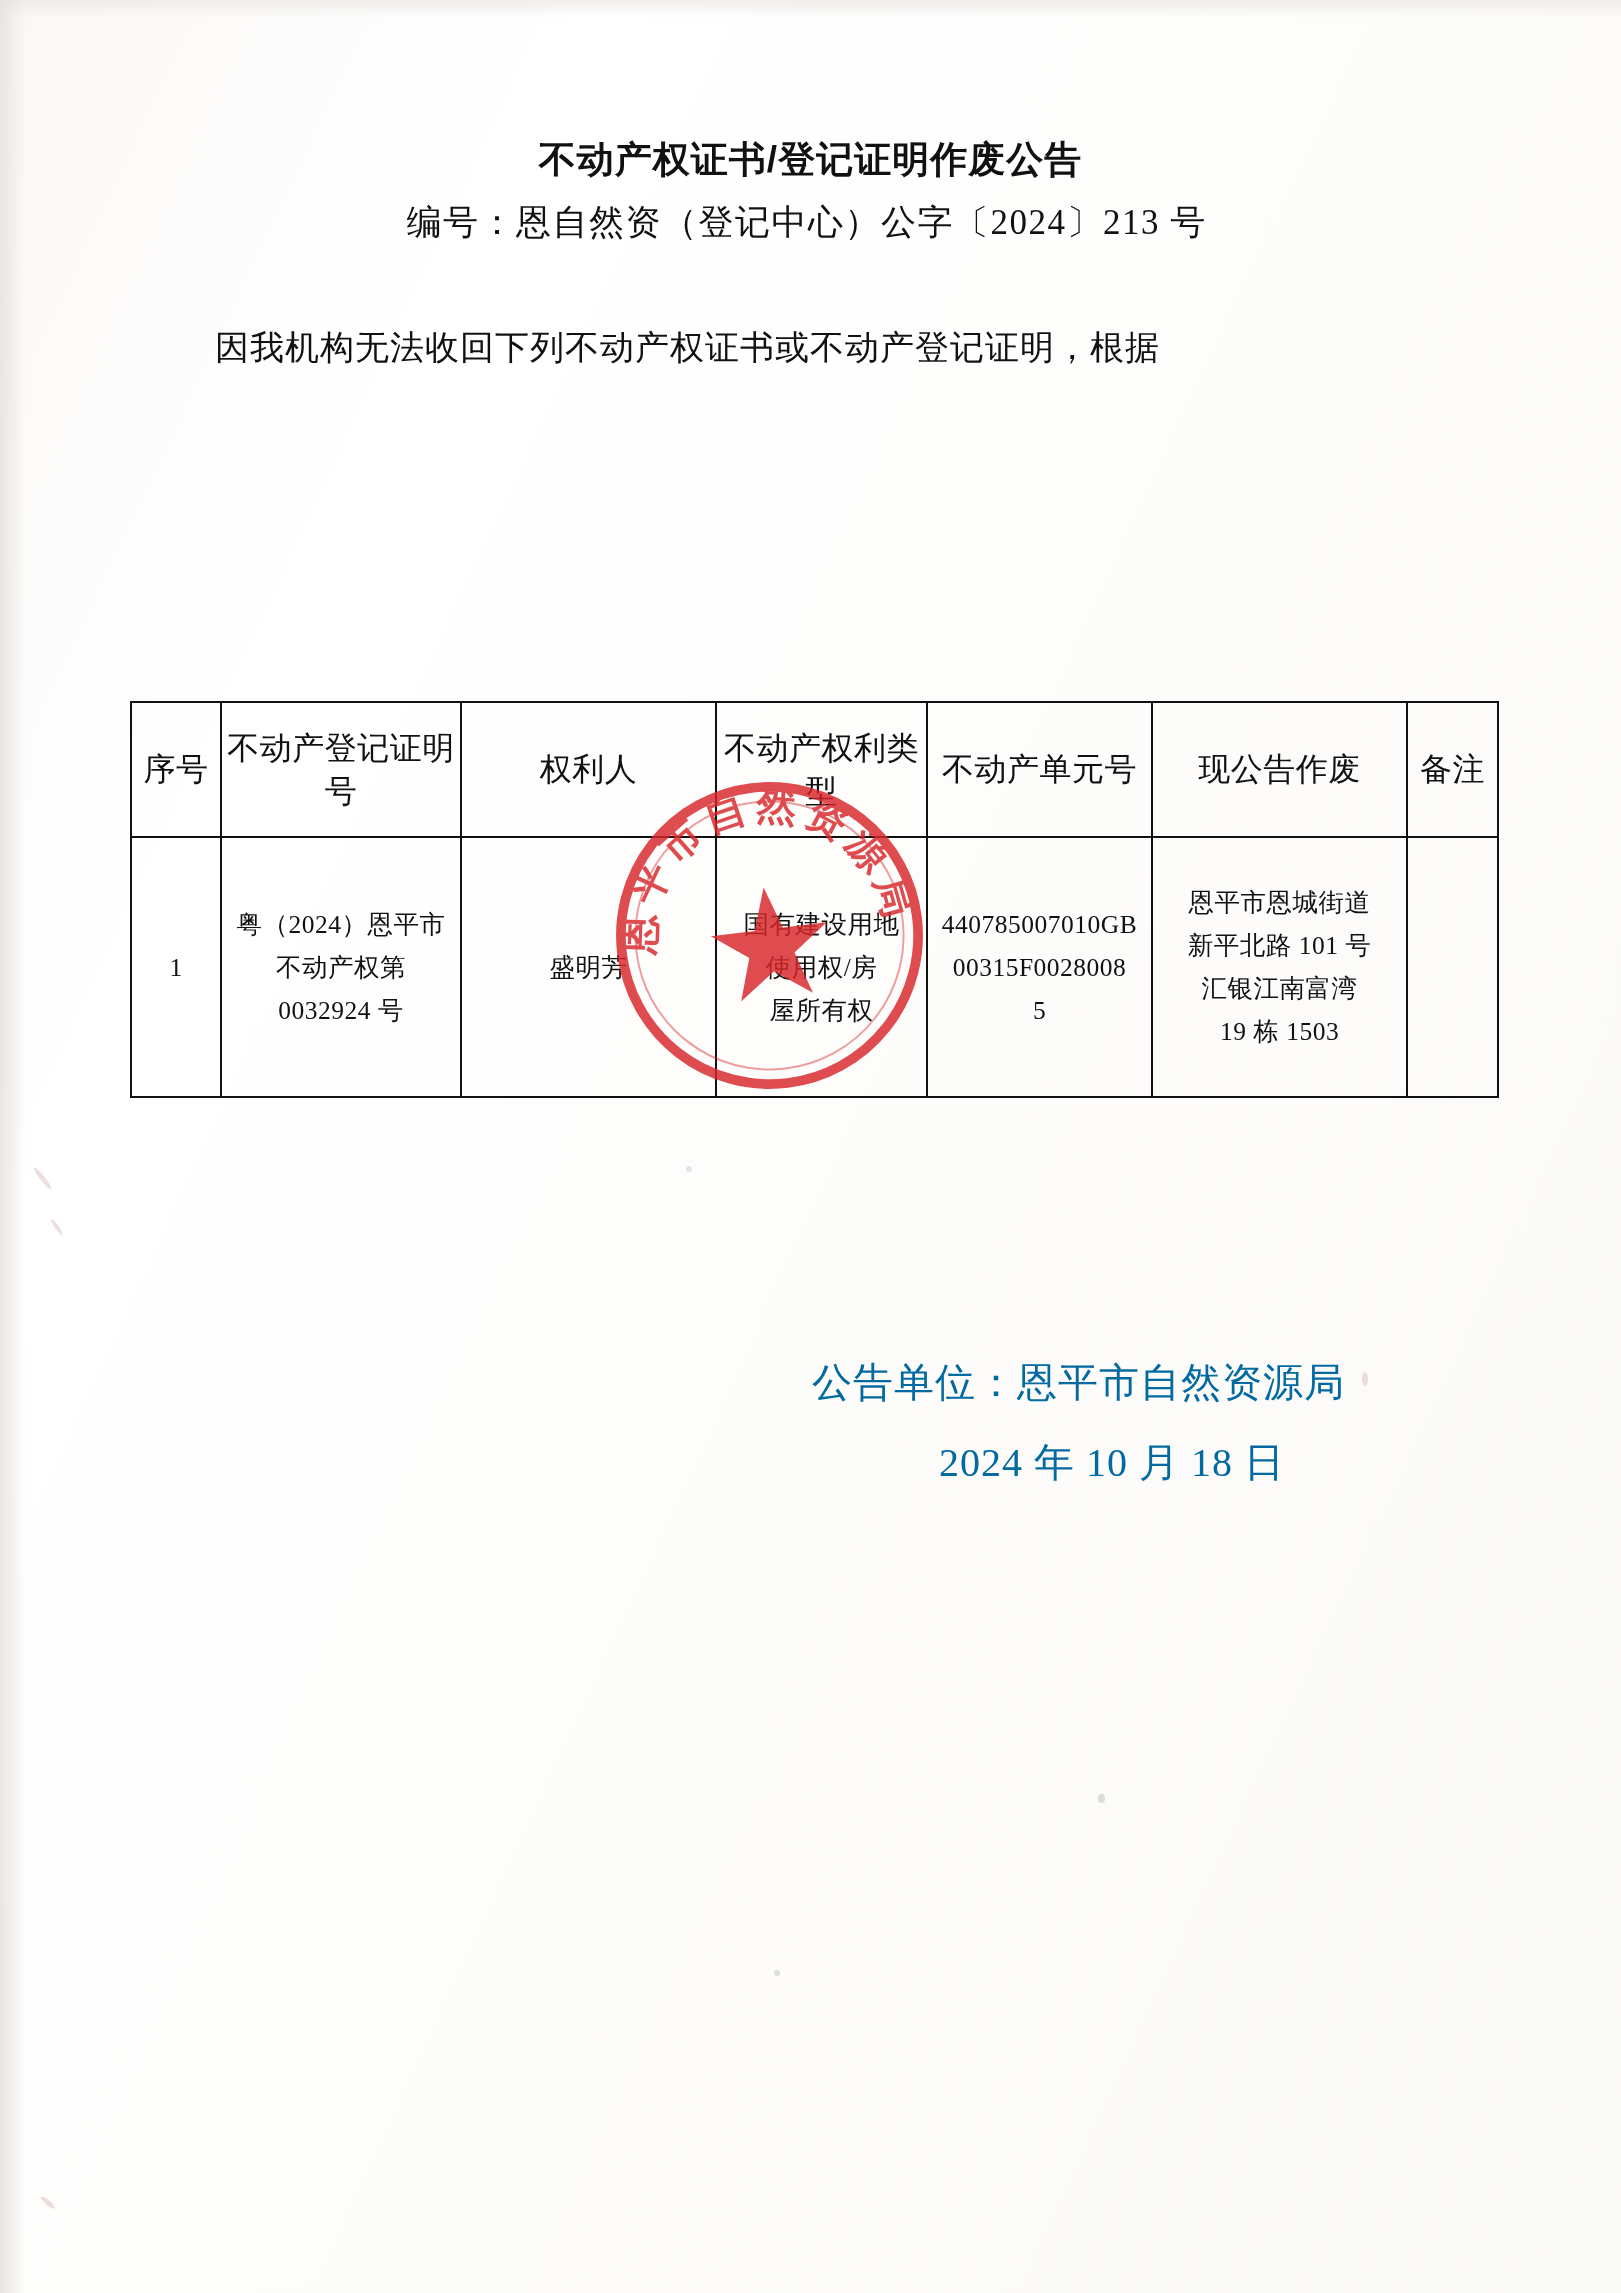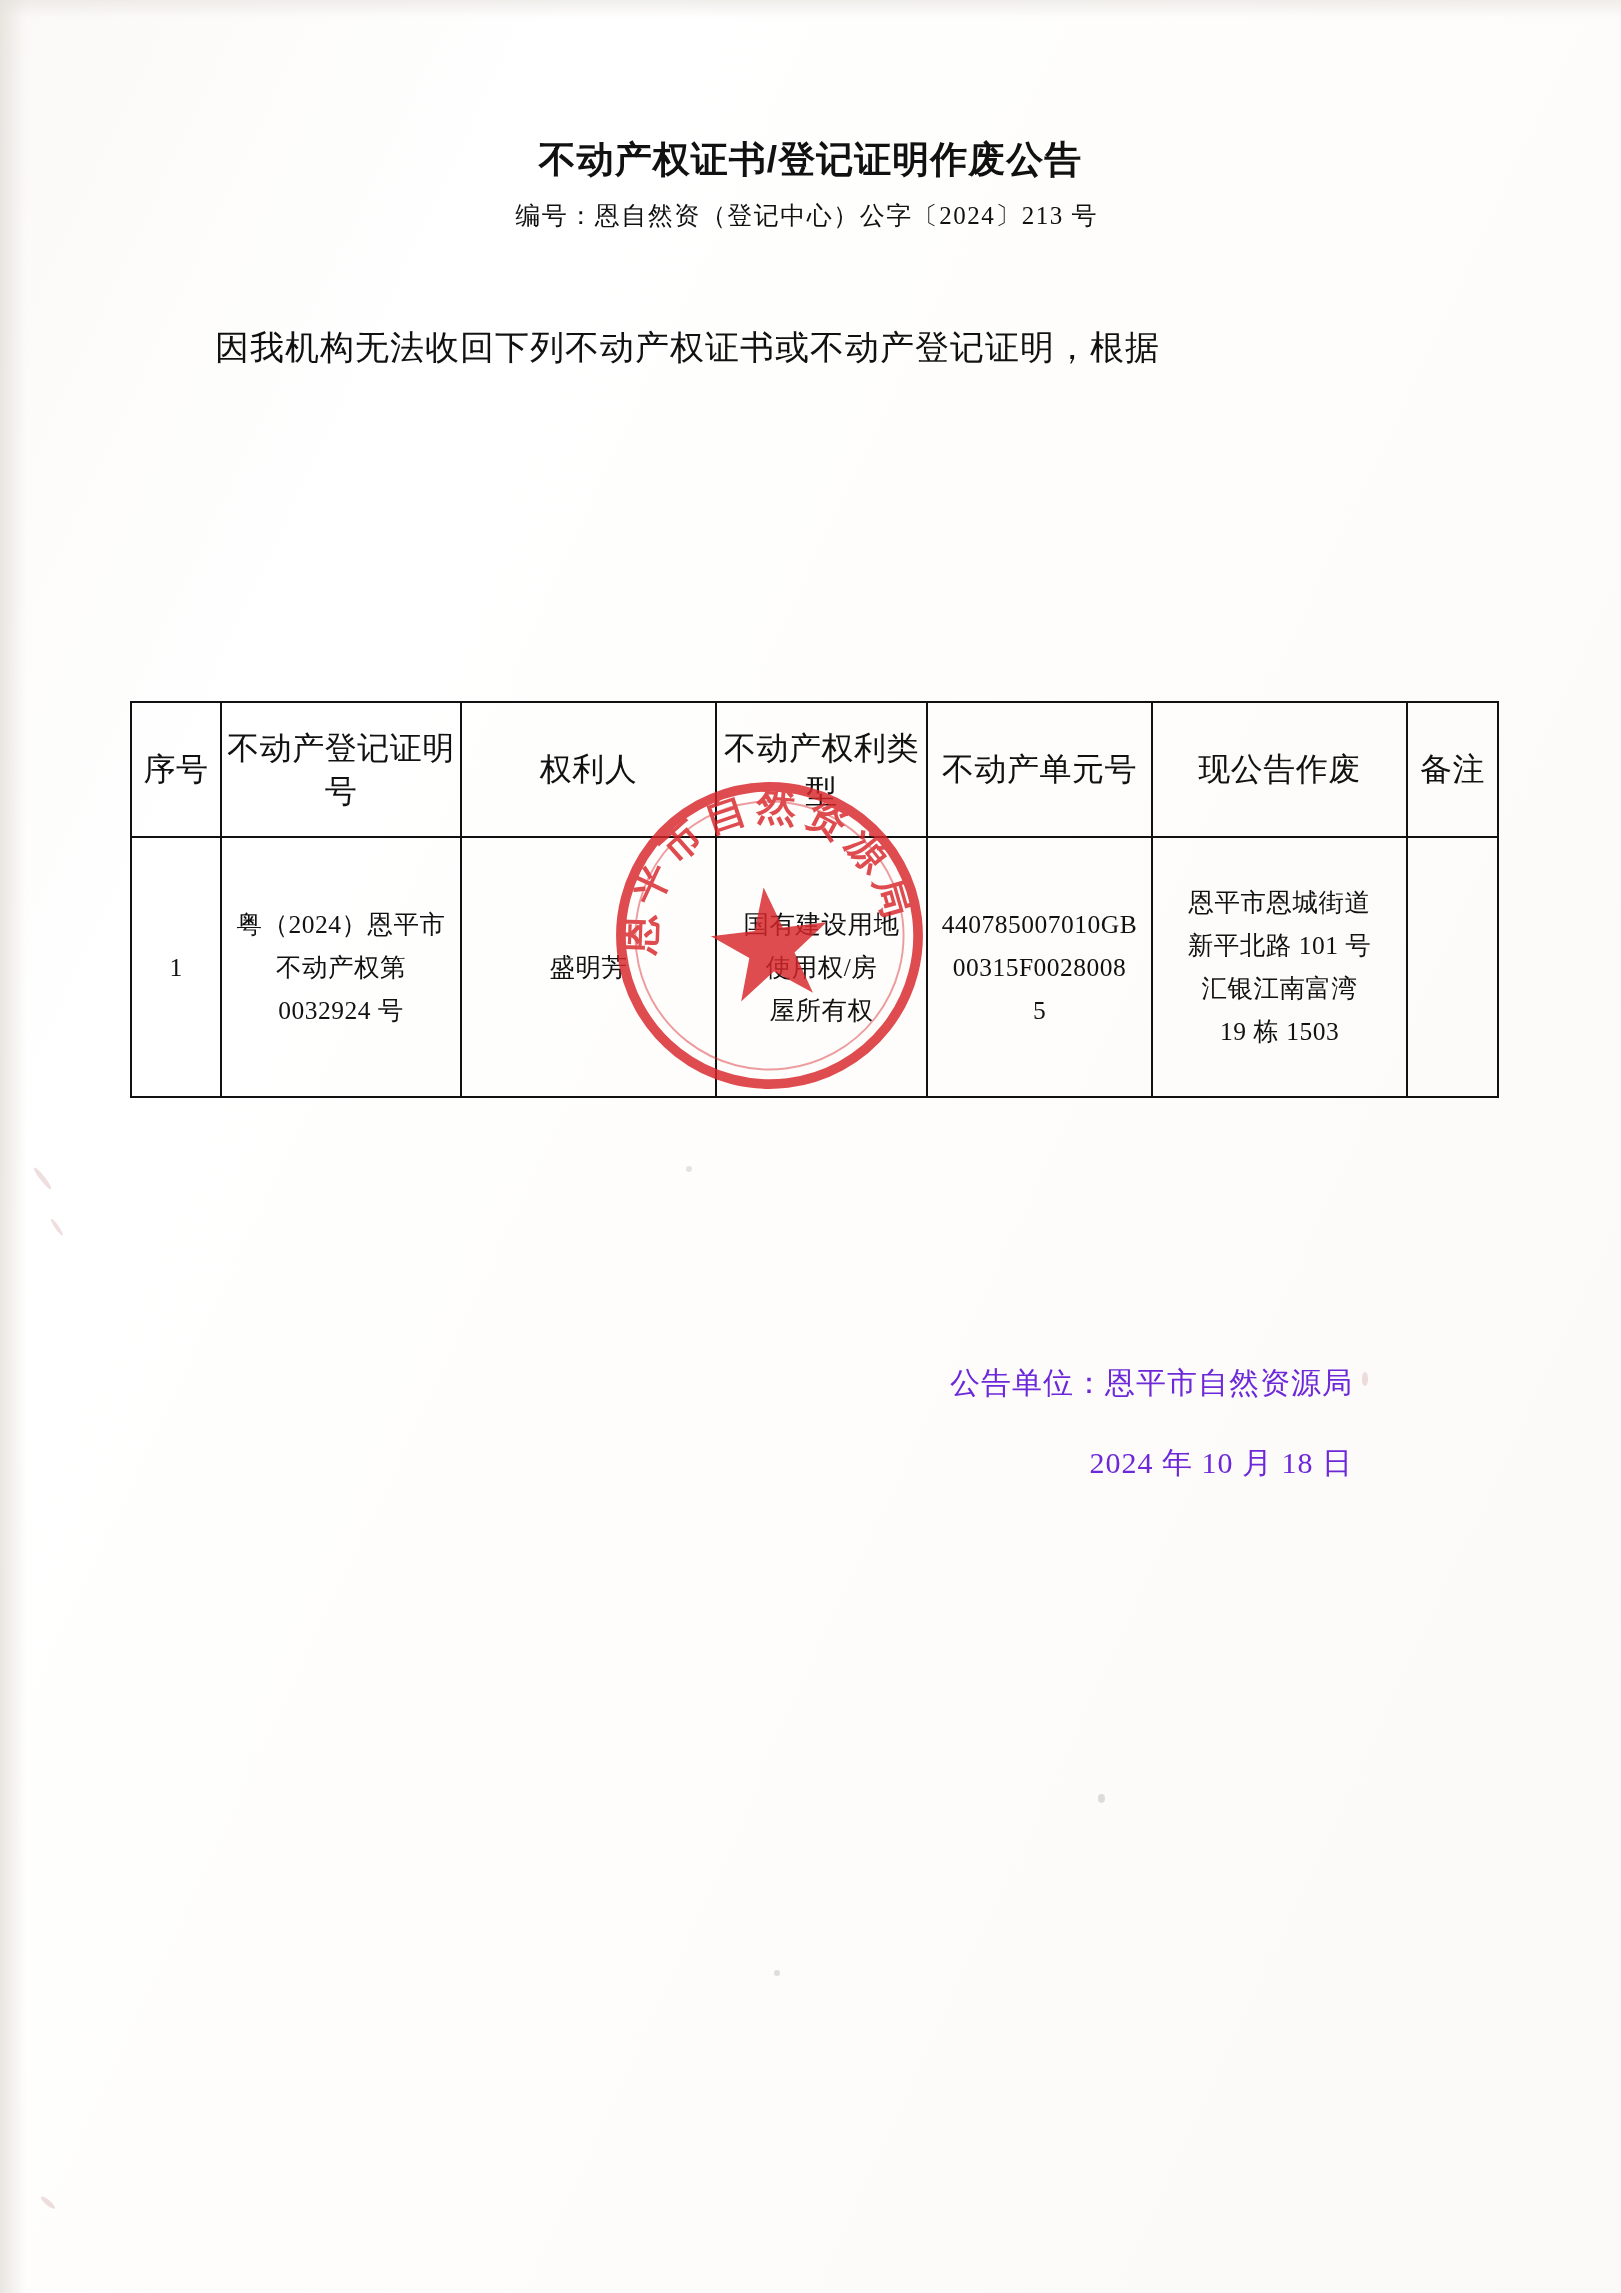--- a/index.html
+++ b/index.html
@@ -50,21 +50,21 @@
     font-weight: bold;
     font-size: 37px;
     letter-spacing: 1px;
     color: #111;
   }
   .doc-subtitle {
     position: absolute;
     top: 199px;
     left: 0; right: 8px;
     text-align: center;
-    font-size: 25px;
+    font-size: 35px;
     letter-spacing: 1.5px;
     color: #111;
   }
 
   
   .body-block {
     position: absolute;
     top: 312px;
     left: 172px;
     width: 1274px;
@@ -113,25 +113,25 @@
   .cell-addr   { font-size: 25.5px; line-height: 55px; }
   .cell-owner  { font-size: 29px; }
   .cell-seq    { font-size: 27.4px; }
 
   
   .sign-block {
     position: absolute;
     top: 1343px;
     left: 804px;
     width: 549px;
-    text-align: right;
-    font-size: 30px;
+    text-align: center;
+    font-size: 40px;
     line-height: 80px;
     letter-spacing: 1px;
-    color: #6d28d9;
+    color: #0369a1;
   }
   .sign-line { display: block; white-space: nowrap; }
   .sign-date { padding-left: 67px; }
 
   
   .seal {
     position: absolute;
     left: 608px;
     top: 774px;
     width: 323px;

